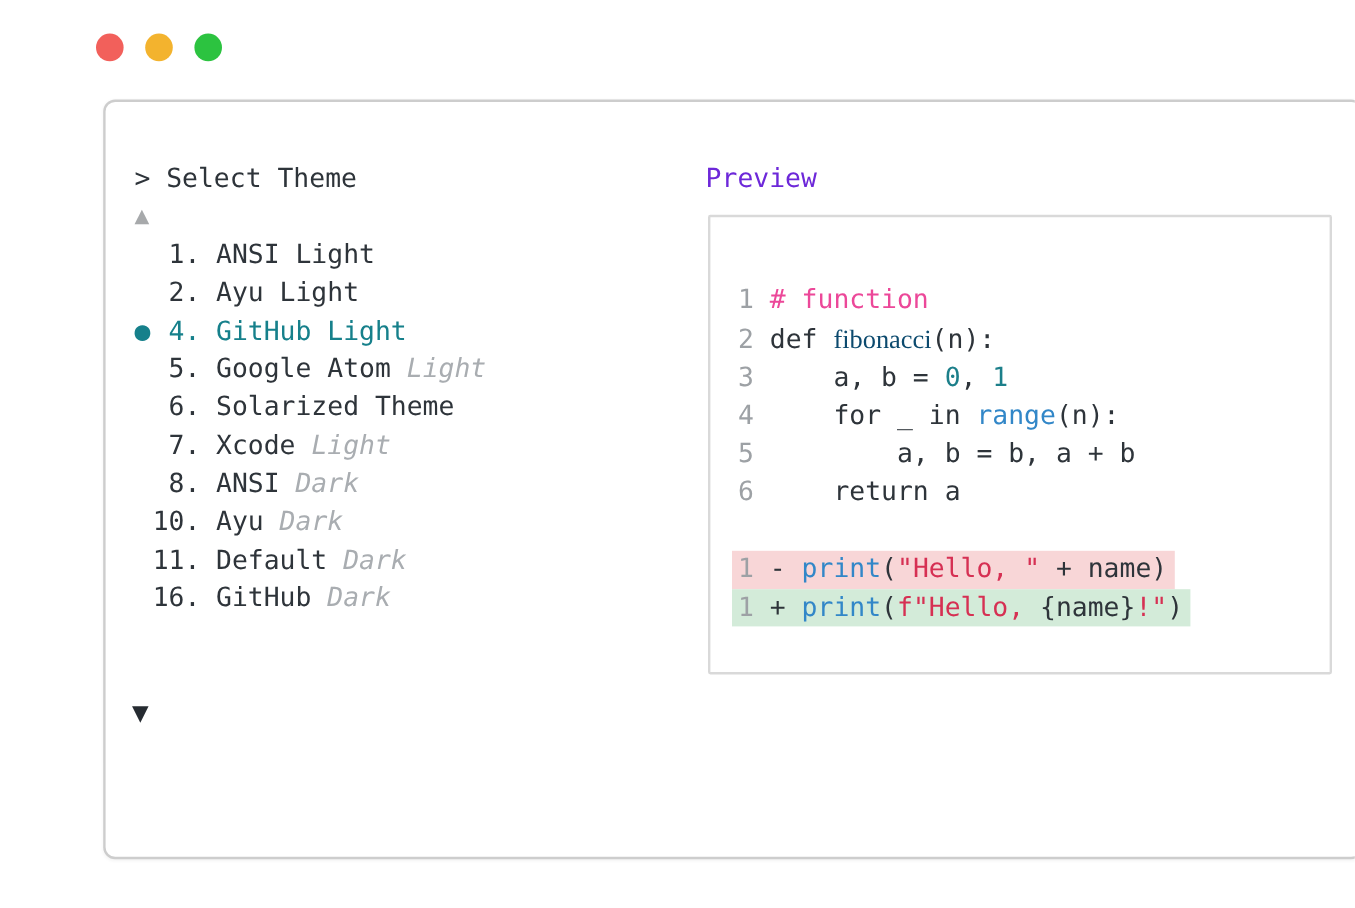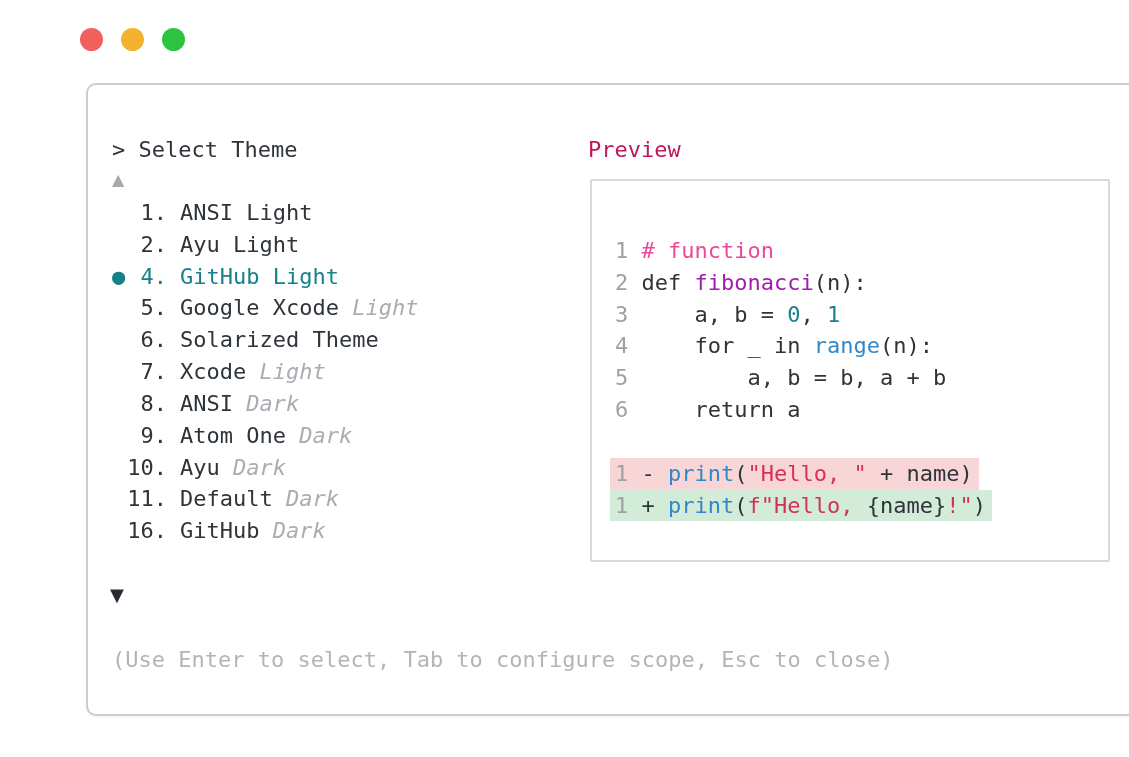--- a/index.html
+++ b/index.html
@@ -12,21 +12,21 @@
   .light { width:23px; height:23px; border-radius:50%; display:inline-block; }
 
   
   .panel { position:absolute; left:38px; top:83px; width:1050px; height:633px;
            background:#fff; border:2px solid #cdcdcd; border-radius:10px;
            box-shadow:0 1px 3px rgba(0,0,0,0.05); }
 
   .prompt { position:absolute; left:24px; top:50px; font-size:22px; line-height:30px;
             color:#2e343a; white-space:pre; }
   .preview-title { position:absolute; left:500px; top:50px; font-size:22px; line-height:30px;
-            color:#be185d; }
+            color:#6d28d9; }
 
   .scroll-up { position:absolute; left:24px; top:86px; font-size:16px; line-height:18px;
                color:#a7a9ab; font-family:"DejaVu Sans",sans-serif; }
   .scroll-down { position:absolute; left:22px; top:500px; font-size:18px; line-height:20px;
                color:#262b31; font-family:"DejaVu Sans",sans-serif; }
 
   
   .theme-list { position:absolute; left:0; top:112px; width:470px; }
   .theme-row { font-size:22px; line-height:31.83px; white-space:pre; color:#2e343a;
                padding-left:24px; }
@@ -42,21 +42,21 @@
 
   
   .preview-box { position:absolute; left:502px; top:94px; width:520px; height:383px;
                  border:2px solid #d9d9d9; border-radius:2px; background:#fff; }
   .code { position:absolute; left:23px; top:54px; right:6px; font-size:22px;
           line-height:31.83px; white-space:pre; color:#2e343a; }
   .code-row { white-space:pre; }
   .ln { color:#9da1a5; }
   .tok.plain { color:#2e343a; }
   .tok.comment { color:#ec4899; }
-  .tok.function { color:#a21caf; }
+  .tok.function { color:#0c4a6e;font-family:Liberation Serif, serif; }
   .tok.number { color:#1c7f8a; }
   .tok.builtin { color:#3287c8; }
   .tok.string { color:#d63053; }
   .code-row.first-diff { margin-top:31.83px; }
   .diff-chip { display:inline-block; margin-left:-5px; padding:0 6px 0 5px; }
   .diff-chip.removed { background:#f8d6d7; }
   .diff-chip.added { background:#d3ebd9; }
 </style>
 </head>
 <body>
@@ -72,33 +72,31 @@
   <div class="panel">
 
     <div class="prompt">&gt; Select Theme</div>
 
     <div class="scroll-up">▲</div>
 
     <div class="theme-list">
         <div class="theme-row"><span class="bullet"></span><span class="num">1.</span><span class="name">ANSI Light</span></div>
         <div class="theme-row"><span class="bullet"></span><span class="num">2.</span><span class="name">Ayu Light</span></div>
         <div class="theme-row selected"><span class="bullet">●</span><span class="num">4.</span><span class="name">GitHub Light</span></div>
-        <div class="theme-row"><span class="bullet"></span><span class="num">5.</span><span class="name">Google Xcode</span><span class="muted"> Light</span></div>
+        <div class="theme-row"><span class="bullet"></span><span class="num">5.</span><span class="name">Google Atom</span><span class="muted"> Light</span></div>
         <div class="theme-row"><span class="bullet"></span><span class="num">6.</span><span class="name">Solarized Theme</span></div>
         <div class="theme-row"><span class="bullet"></span><span class="num">7.</span><span class="name">Xcode</span><span class="muted"> Light</span></div>
         <div class="theme-row"><span class="bullet"></span><span class="num">8.</span><span class="name">ANSI</span><span class="muted"> Dark</span></div>
-        <div class="theme-row"><span class="bullet"></span><span class="num">9.</span><span class="name">Atom One</span><span class="muted"> Dark</span></div>
         <div class="theme-row"><span class="bullet"></span><span class="num">10.</span><span class="name">Ayu</span><span class="muted"> Dark</span></div>
         <div class="theme-row"><span class="bullet"></span><span class="num">11.</span><span class="name">Default</span><span class="muted"> Dark</span></div>
         <div class="theme-row"><span class="bullet"></span><span class="num">16.</span><span class="name">GitHub</span><span class="muted"> Dark</span></div>
       </div>
 
     <div class="scroll-down">▼</div>
 
-    <div class="footer">(Use Enter to select, Tab to configure scope, Esc to close)</div>
 
     <div class="preview-title">Preview</div>
 
     <div class="preview-box">
       <div class="code"><div class="code-row"><span class="ln">1</span> <span class="tok comment"># function</span></div><div class="code-row"><span class="ln">2</span> <span class="tok plain">def </span><span class="tok function">fibonacci</span><span class="tok plain">(n):</span></div><div class="code-row"><span class="ln">3</span> <span class="tok plain">    a, b = </span><span class="tok number">0</span><span class="tok plain">, </span><span class="tok number">1</span></div><div class="code-row"><span class="ln">4</span> <span class="tok plain">    for _ in </span><span class="tok builtin">range</span><span class="tok plain">(n):</span></div><div class="code-row"><span class="ln">5</span> <span class="tok plain">        a, b = b, a + b</span></div><div class="code-row"><span class="ln">6</span> <span class="tok plain">    return a</span></div><div class="code-row first-diff"><span class="diff-chip removed"><span class="ln">1</span> <span class="tok plain">- </span><span class="tok builtin">print</span><span class="tok plain">(</span><span class="tok string">"Hello, "</span><span class="tok plain"> + name)</span></span></div><div class="code-row"><span class="diff-chip added"><span class="ln">1</span> <span class="tok plain">+ </span><span class="tok builtin">print</span><span class="tok plain">(</span><span class="tok string">f"Hello, </span><span class="tok plain">{name}</span><span class="tok string">!"</span><span class="tok plain">)</span></span></div></div>
     </div>
 
   </div>
 </div>
 

